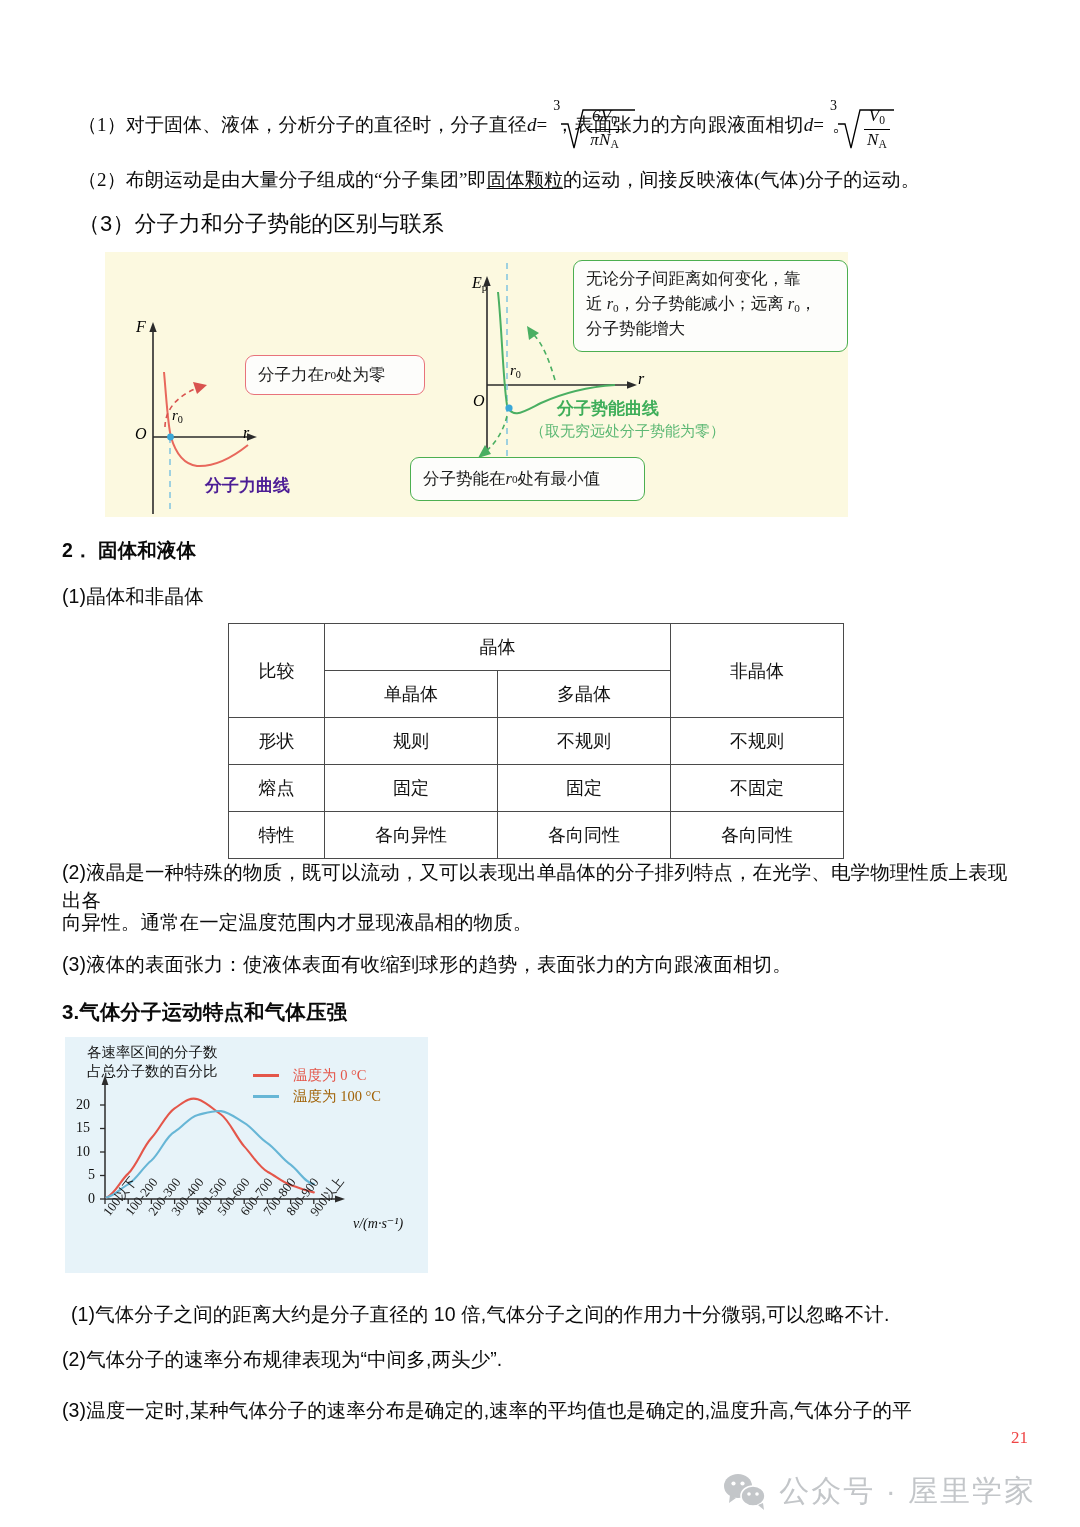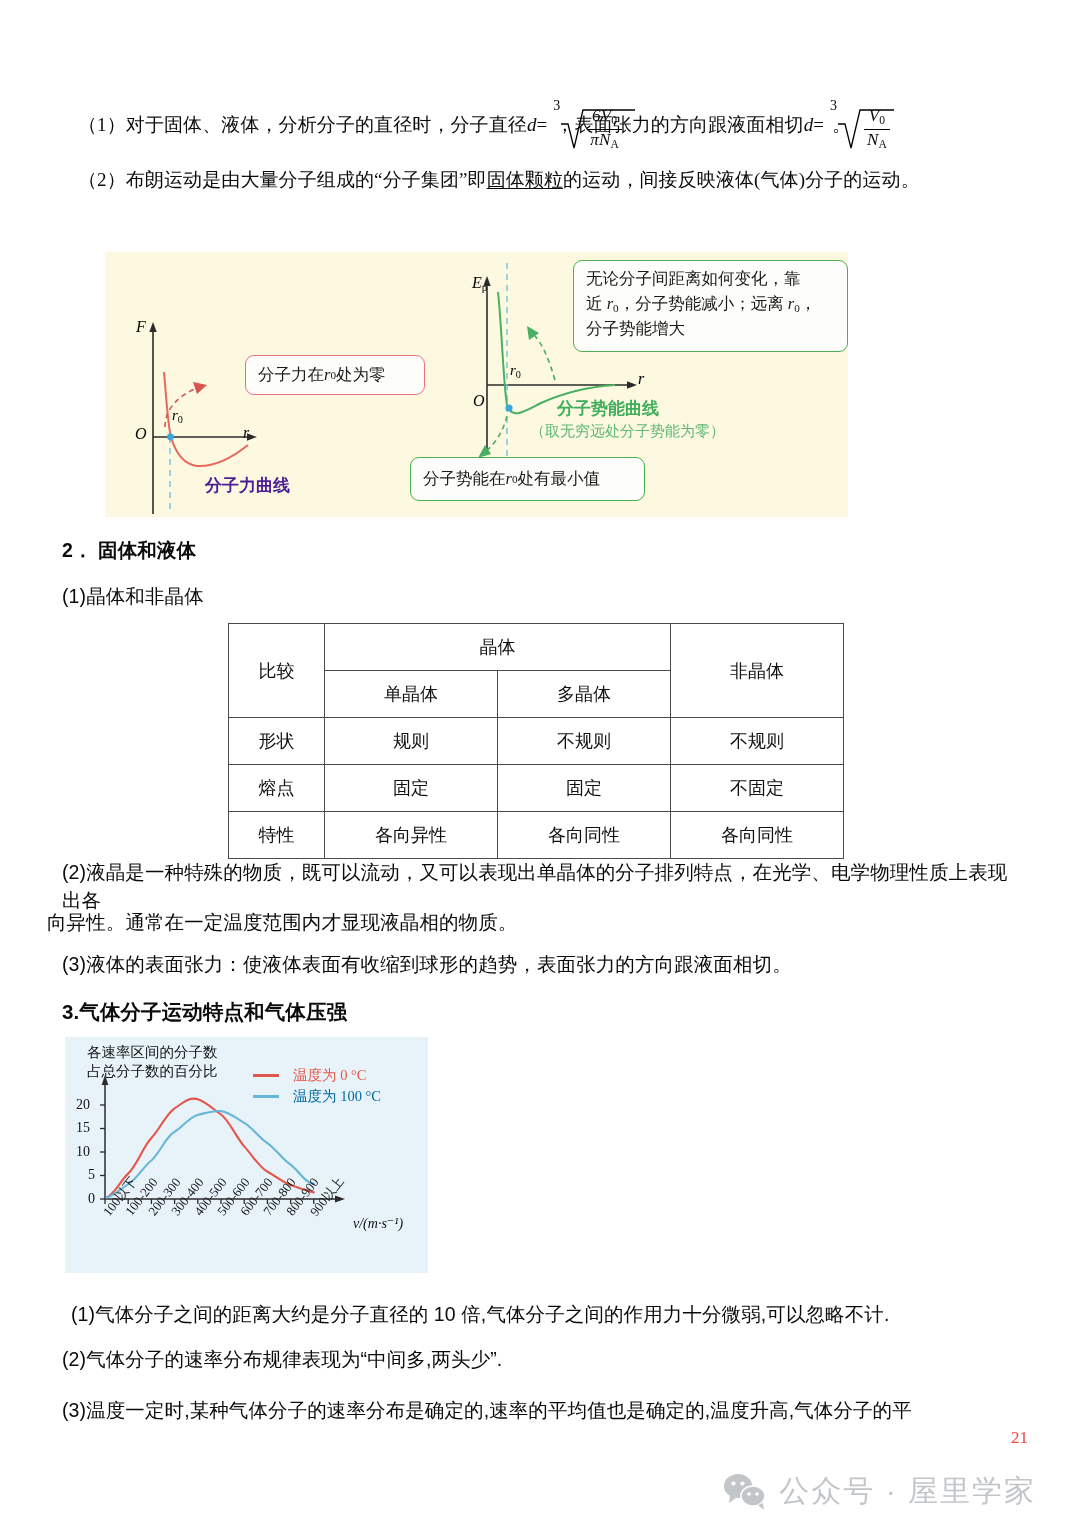--- a/index.html
+++ b/index.html
@@ -144,21 +144,21 @@
   #fig-speed .legend {
     position: absolute;
     left: 188px; top: 28px;
     font-family: "Liberation Serif","DejaVu Serif",serif;
     font-size: 14.5px;
     line-height: 1.45;
   }
   #fig-speed .legend .row { display: flex; align-items: center; gap: 14px; }
   #fig-speed .legend .swatch { width: 26px; height: 2.6px; display:inline-block; }
   .lg0   { color: #e4564a; }
-  .lg100 { color: #0369a1; }
+  .lg100 { color: #a16207; }
   .ticklbl {
     position: absolute;
     font-family: "Liberation Serif","DejaVu Serif",serif;
     font-size: 13px;
     color: #1a1a1a;
     transform-origin: left top;
     transform: rotate(-52deg);
     white-space: nowrap;
   }
   .ylbl {
@@ -215,20 +215,21 @@
         </svg><span class="frac">
           <span class="num"><span>V</span><span class="sub">0</span></span>
           <span class="den"><span>N</span><span class="sub">A</span></span>
         </span></span><span>。</span>
   </div>
 
   <div class="para para-serif" style="left:78px; top:166px; width:930px; font-size:19px;">
     <span>（2）布朗运动是由大量分子组成的“分子集团”即</span><span class="u-line">固体颗粒</span><span>的运动，间接反映液体(气体)分子的运动。</span>
   </div>
 
+  <div class="para" style="left:78px; top:208px; font-size:22px;">（3）分子力和分子势能的区别与联系</div>
 
   <div id="fig-molecular">
 
 
     <svg width="300" height="200" viewBox="0 0 300 200" style="position:absolute;left:10px;top:62px;">
 
       <line x1="38" y1="200" x2="38" y2="16" stroke="#2b2b2b" stroke-width="1.6"></line>
       <polygon points="38,8 34.3,18 41.7,18" fill="#2b2b2b"></polygon>
 
       <line x1="38" y1="123" x2="135" y2="123" stroke="#2b2b2b" stroke-width="1.6"></line>
@@ -329,21 +330,21 @@
     <tr>
       <td>特性</td>
       <td>各向异性</td>
       <td>各向同性</td>
       <td>各向同性</td>
     </tr>
   </tbody>
     </table>
 
   <div class="para" style="left:62px; top:858px; width:960px;">(2)液晶是一种特殊的物质，既可以流动，又可以表现出单晶体的分子排列特点，在光学、电学物理性质上表现出各</div>
-  <div class="para" style="left:47px; top:908px; width:960px;">向异性。通常在一定温度范围内才显现液晶相的物质。</div>
+  <div class="para" style="left:62px; top:908px; width:960px;">向异性。通常在一定温度范围内才显现液晶相的物质。</div>
   <div class="para" style="left:62px; top:950px; width:960px;">(3)液体的表面张力：使液体表面有收缩到球形的趋势，表面张力的方向跟液面相切。</div>
 
   <div class="para heading-bold" style="left:62px; top:997px; font-size:20.5px;">3.气体分子运动特点和气体压强</div>
 
   <div id="fig-speed">
 
     <div class="axtitle">各速率区间的分子数
 占总分子数的百分比</div>
 
     <div class="legend">

